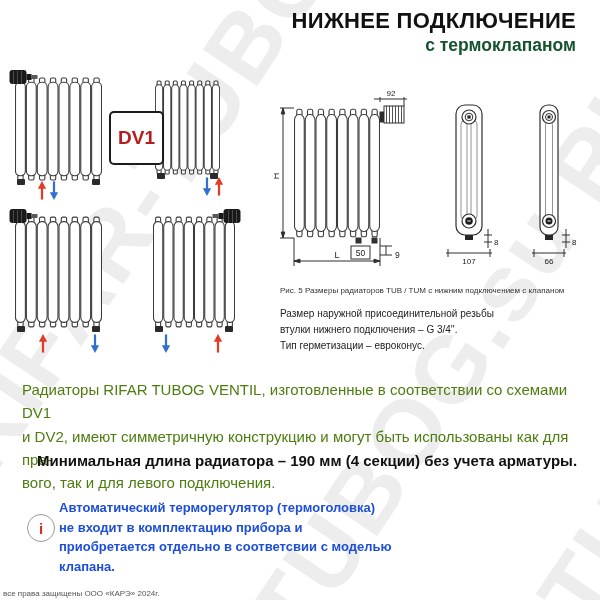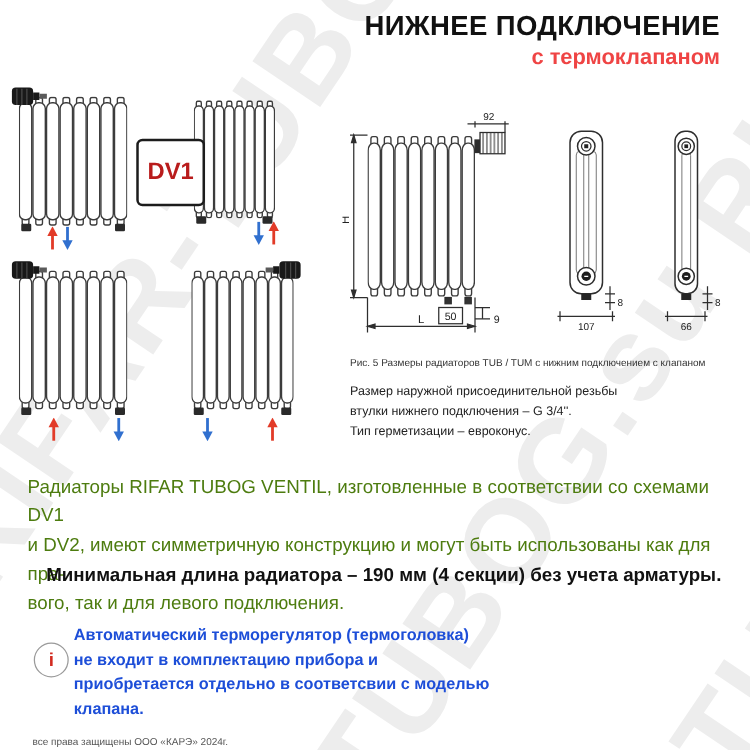--- a/index.html
+++ b/index.html
@@ -12,21 +12,21 @@
       user-select:none;}
   .wm1{left:-80px;top:430px;}
   .wm2{left:40px;top:880px;}
   .wm3{left:330px;top:860px;}
 
   .layer{position:absolute;inset:0;z-index:1;}
 
   
   .hdr{position:absolute;top:8px;right:24px;text-align:right;line-height:1.15;}
   .hdr .t1{font-size:22px;font-weight:800;letter-spacing:.3px;color:#111;}
-  .hdr .t2{font-size:17.5px;font-weight:800;color:#ef4444;margin-top:2px;}
+  .hdr .t2{font-size:17.5px;font-weight:800;color:#14532d;margin-top:2px;}
 
   
   .rad{position:absolute;}
   .rad svg.tubes{position:absolute;inset:0;width:100%;height:100%;}
   .valve{position:absolute;width:30px;height:16px;top:-8px;left:-6px;}
   .valve.right{left:auto;right:-6px;transform:scaleX(-1);}
   .foot{position:absolute;bottom:-4px;width:8px;height:6px;background:#2a2a2a;border-radius:1px;}
   .foot.l{left:2px}.foot.r{right:2px}
 
   .scheme-label{position:absolute;border:2px solid #1c1c1c;border-radius:5px;background:#fff;
@@ -50,21 +50,21 @@
       line-height:1.55;white-space:pre-line;color:#4d7c0f;}
   .minlen{position:absolute;left:22px;top:452px;width:570px;font-size:15px;font-weight:800;color:#111;text-align:center;}
 
   .info{position:absolute;left:27px;top:498px;width:400px;display:flex;}
   .info-icon{flex:0 0 auto;width:26px;height:26px;margin-top:16px;border:1.4px solid #9a9a9a;
       border-radius:50%;display:flex;align-items:center;justify-content:center;
       font-weight:700;font-size:15px;color:#d22b20;background:#fff;}
   .info-text{margin-left:4px;font-size:13px;font-weight:700;line-height:1.5;
       color:#1d4ed8;white-space:pre-line;}
 
-  .copyright{position:absolute;left:3px;bottom:2px;font-size:8px;color:#555;margin-left:23px;}
+  .copyright{position:absolute;left:3px;bottom:2px;font-size:8px;color:#555;}
   .defs{position:absolute;width:0;height:0;}
 </style>
 </head>
 <body>
 
 <div class="page">
 
   <svg class="defs" aria-hidden="true">
     <defs>
       <symbol id="tubes8" viewBox="0 0 88 100" preserveAspectRatio="none">

